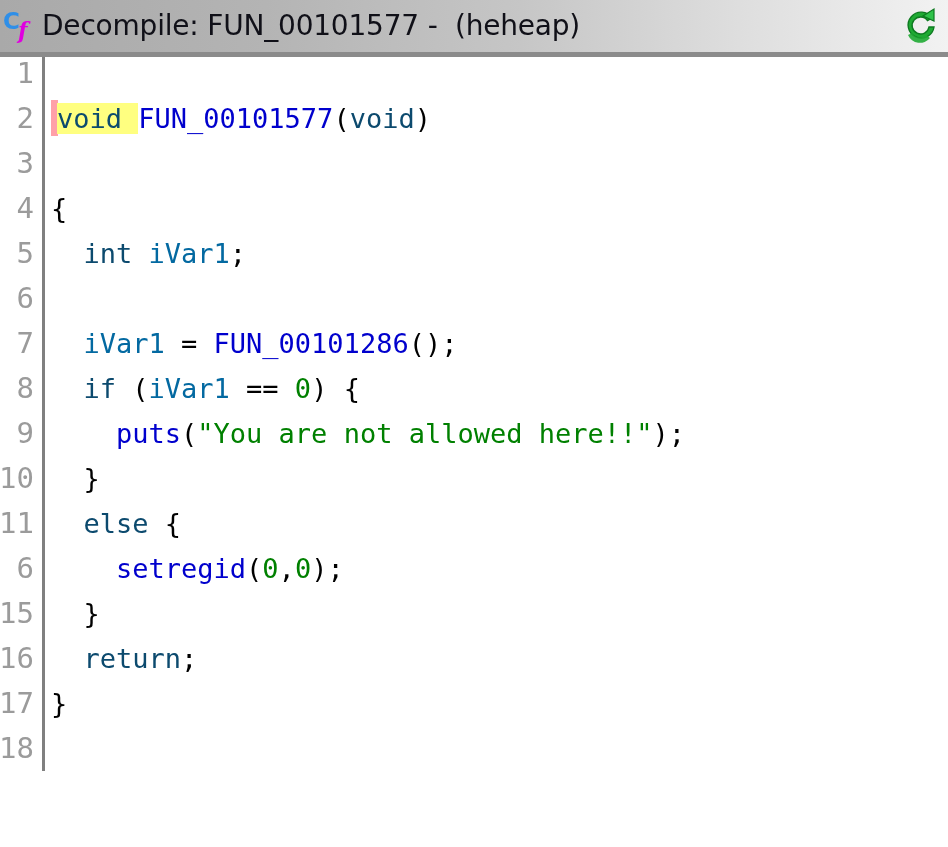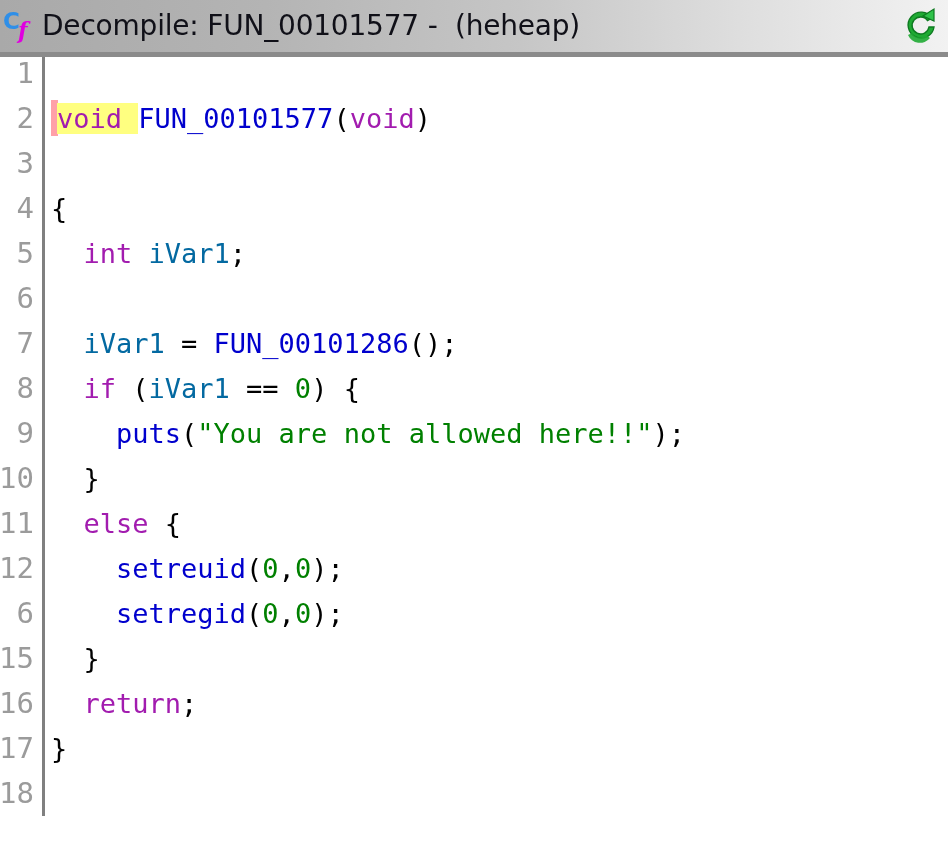--- a/index.html
+++ b/index.html
@@ -121,21 +121,21 @@
     font-family: "DejaVu Sans Mono", monospace;
     font-size: 27px;
     line-height: 45px;
     white-space: pre;
     color: #000000;
     position: relative;
     height: 45px;
   }
 
   
-  .kw   { color: #a21caf; }
+  .kw   { color: #0c4a6e; }
   .fn   { color: #0000cd; margin-top: 9px; }
   .var  { color: #0369a1; }
   .num  { color: #008000; }
   .str  { color: #008000; }
   .pun  { color: #000000; }
 
   
   .hl {
     background: #ffff80;
   }
@@ -246,27 +246,20 @@
         </div>
         <div class="code-line">
           <div class="gutter">
             <span class="ln">11</span>
           </div>
           <div class="gutter-rule"></div>
           <div class="code-text"><span class="pun">  </span><span class="kw">else</span><span class="pun"> {</span></div>
         </div>
         <div class="code-line">
           <div class="gutter">
-            <span class="ln">12</span>
-          </div>
-          <div class="gutter-rule"></div>
-          <div class="code-text"><span class="pun">    </span><span class="fn">setreuid</span><span class="pun">(</span><span class="num">0</span><span class="pun">,</span><span class="num">0</span><span class="pun">);</span></div>
-        </div>
-        <div class="code-line">
-          <div class="gutter">
             <span class="ln">6</span>
           </div>
           <div class="gutter-rule"></div>
           <div class="code-text"><span class="pun">    </span><span class="fn">setregid</span><span class="pun">(</span><span class="num">0</span><span class="pun">,</span><span class="num">0</span><span class="pun">);</span></div>
         </div>
         <div class="code-line">
           <div class="gutter">
             <span class="ln">15</span>
           </div>
           <div class="gutter-rule"></div>

